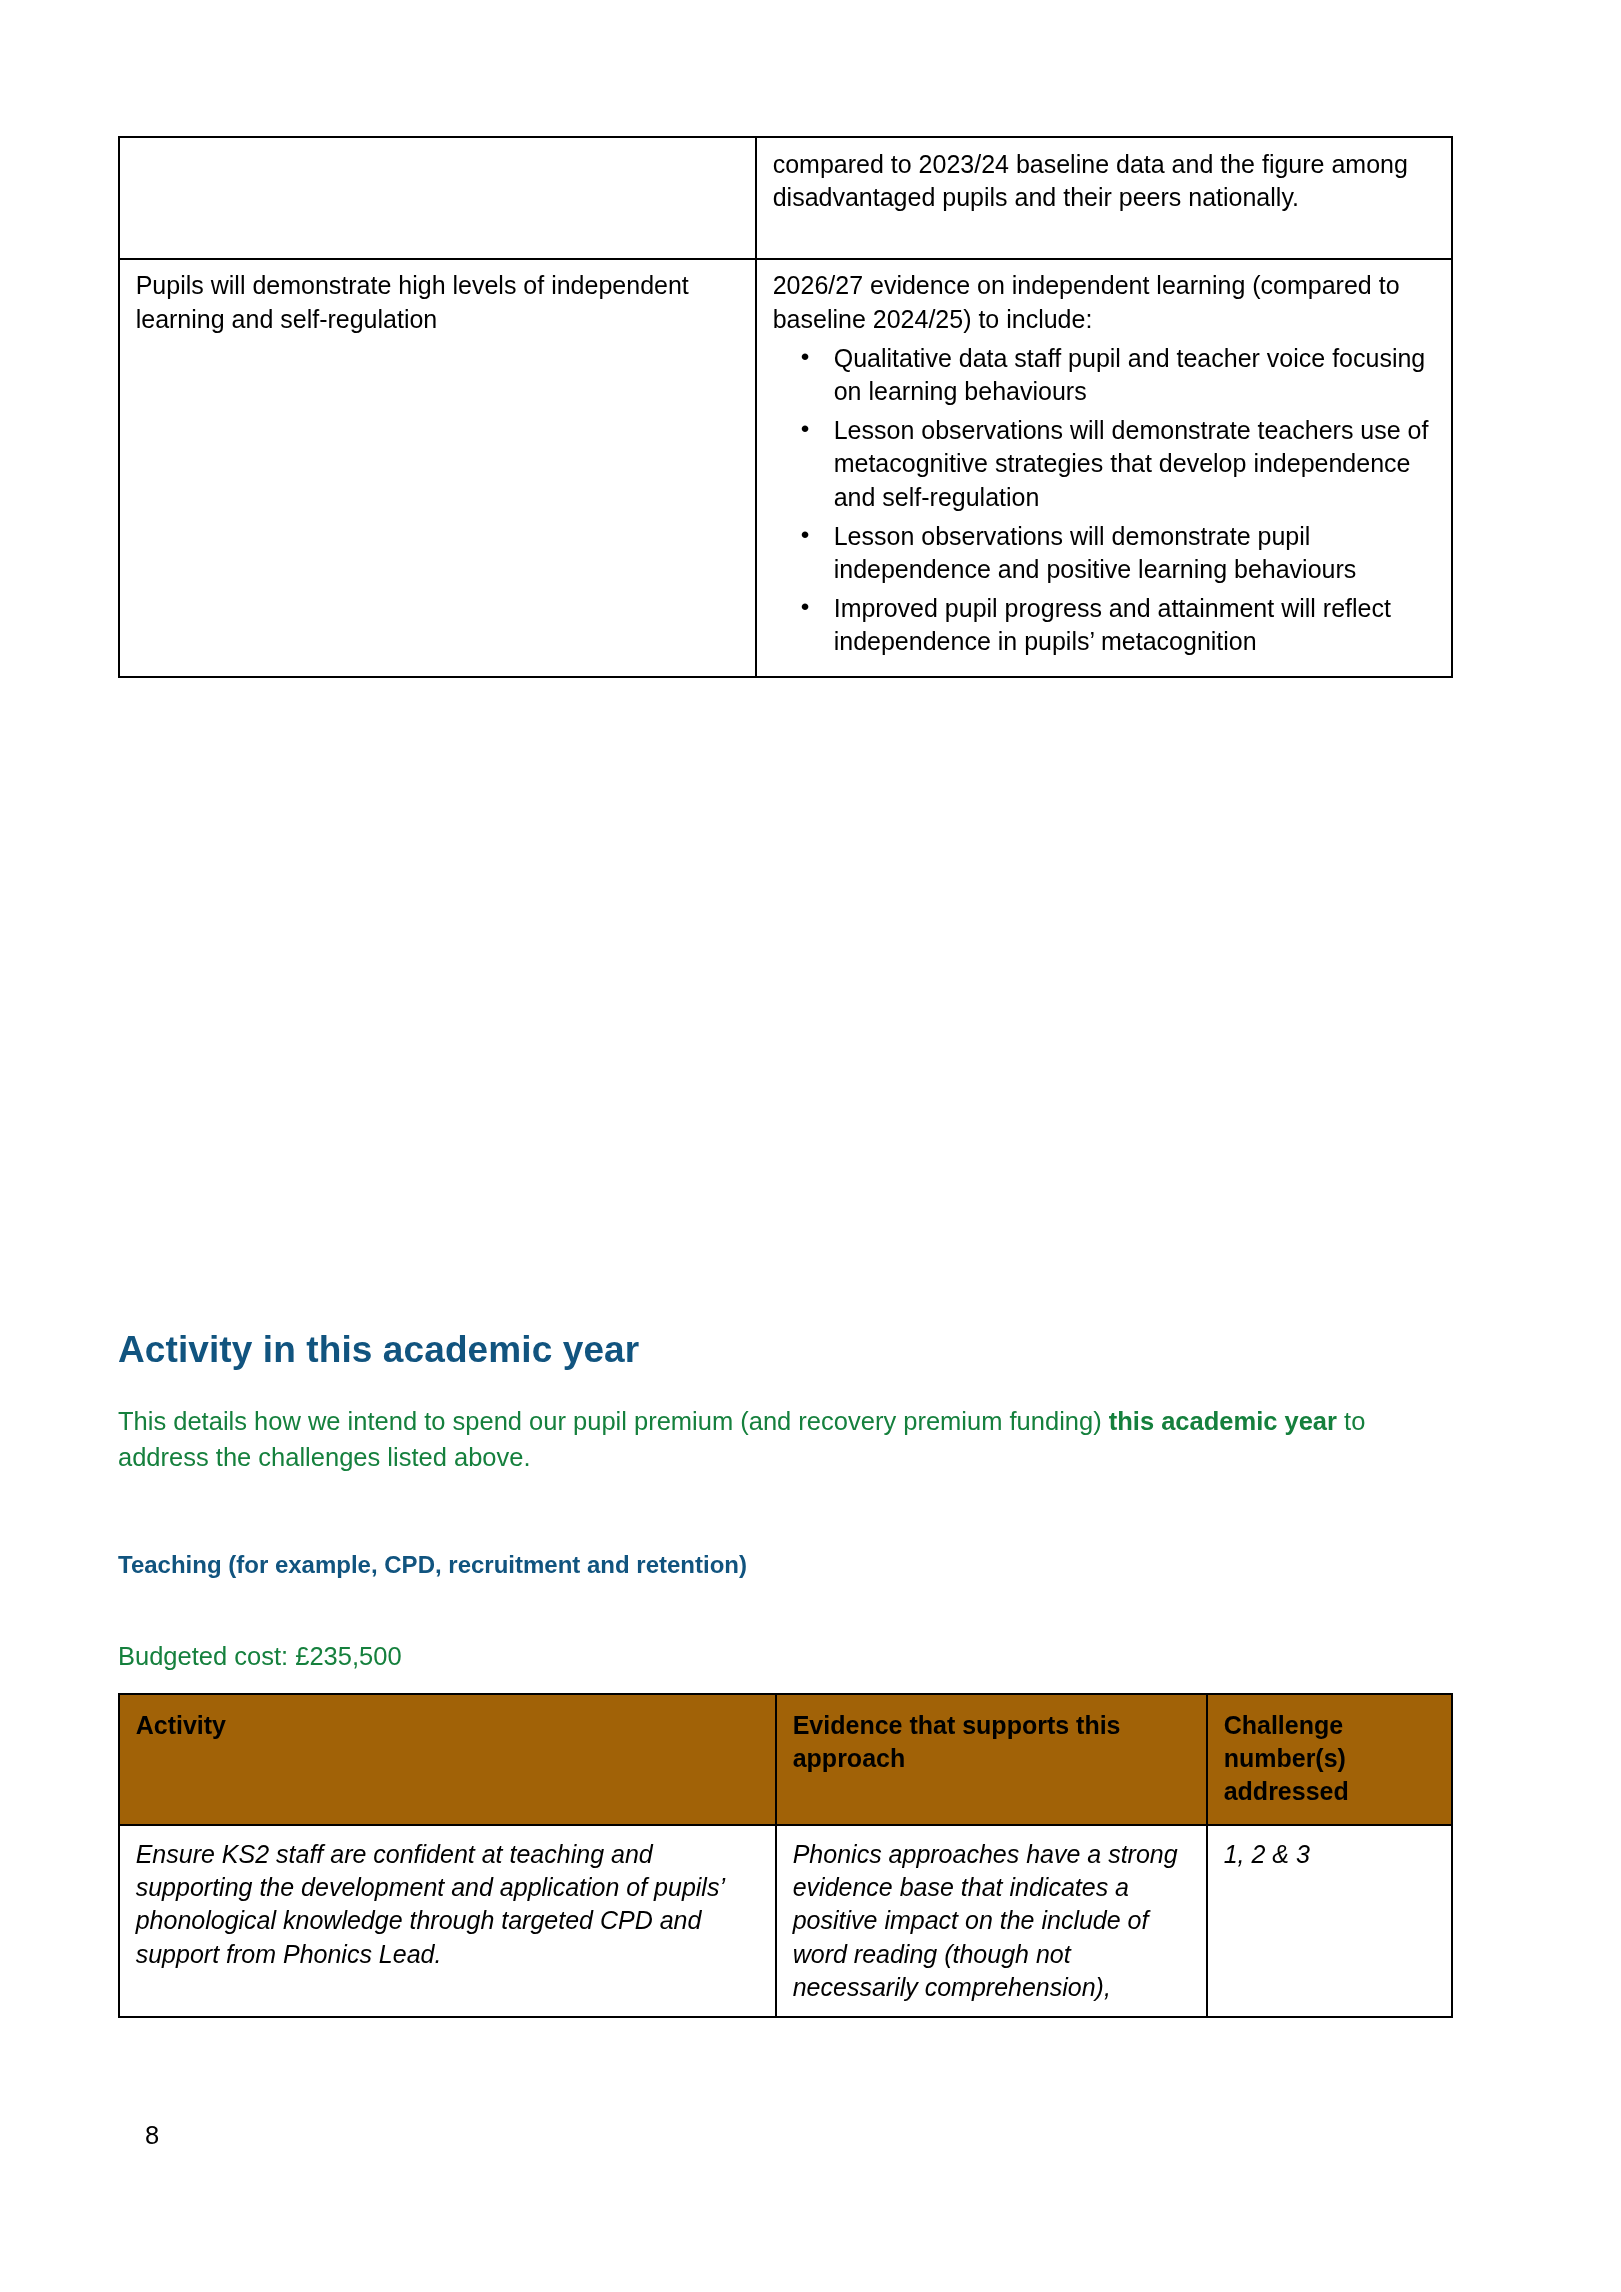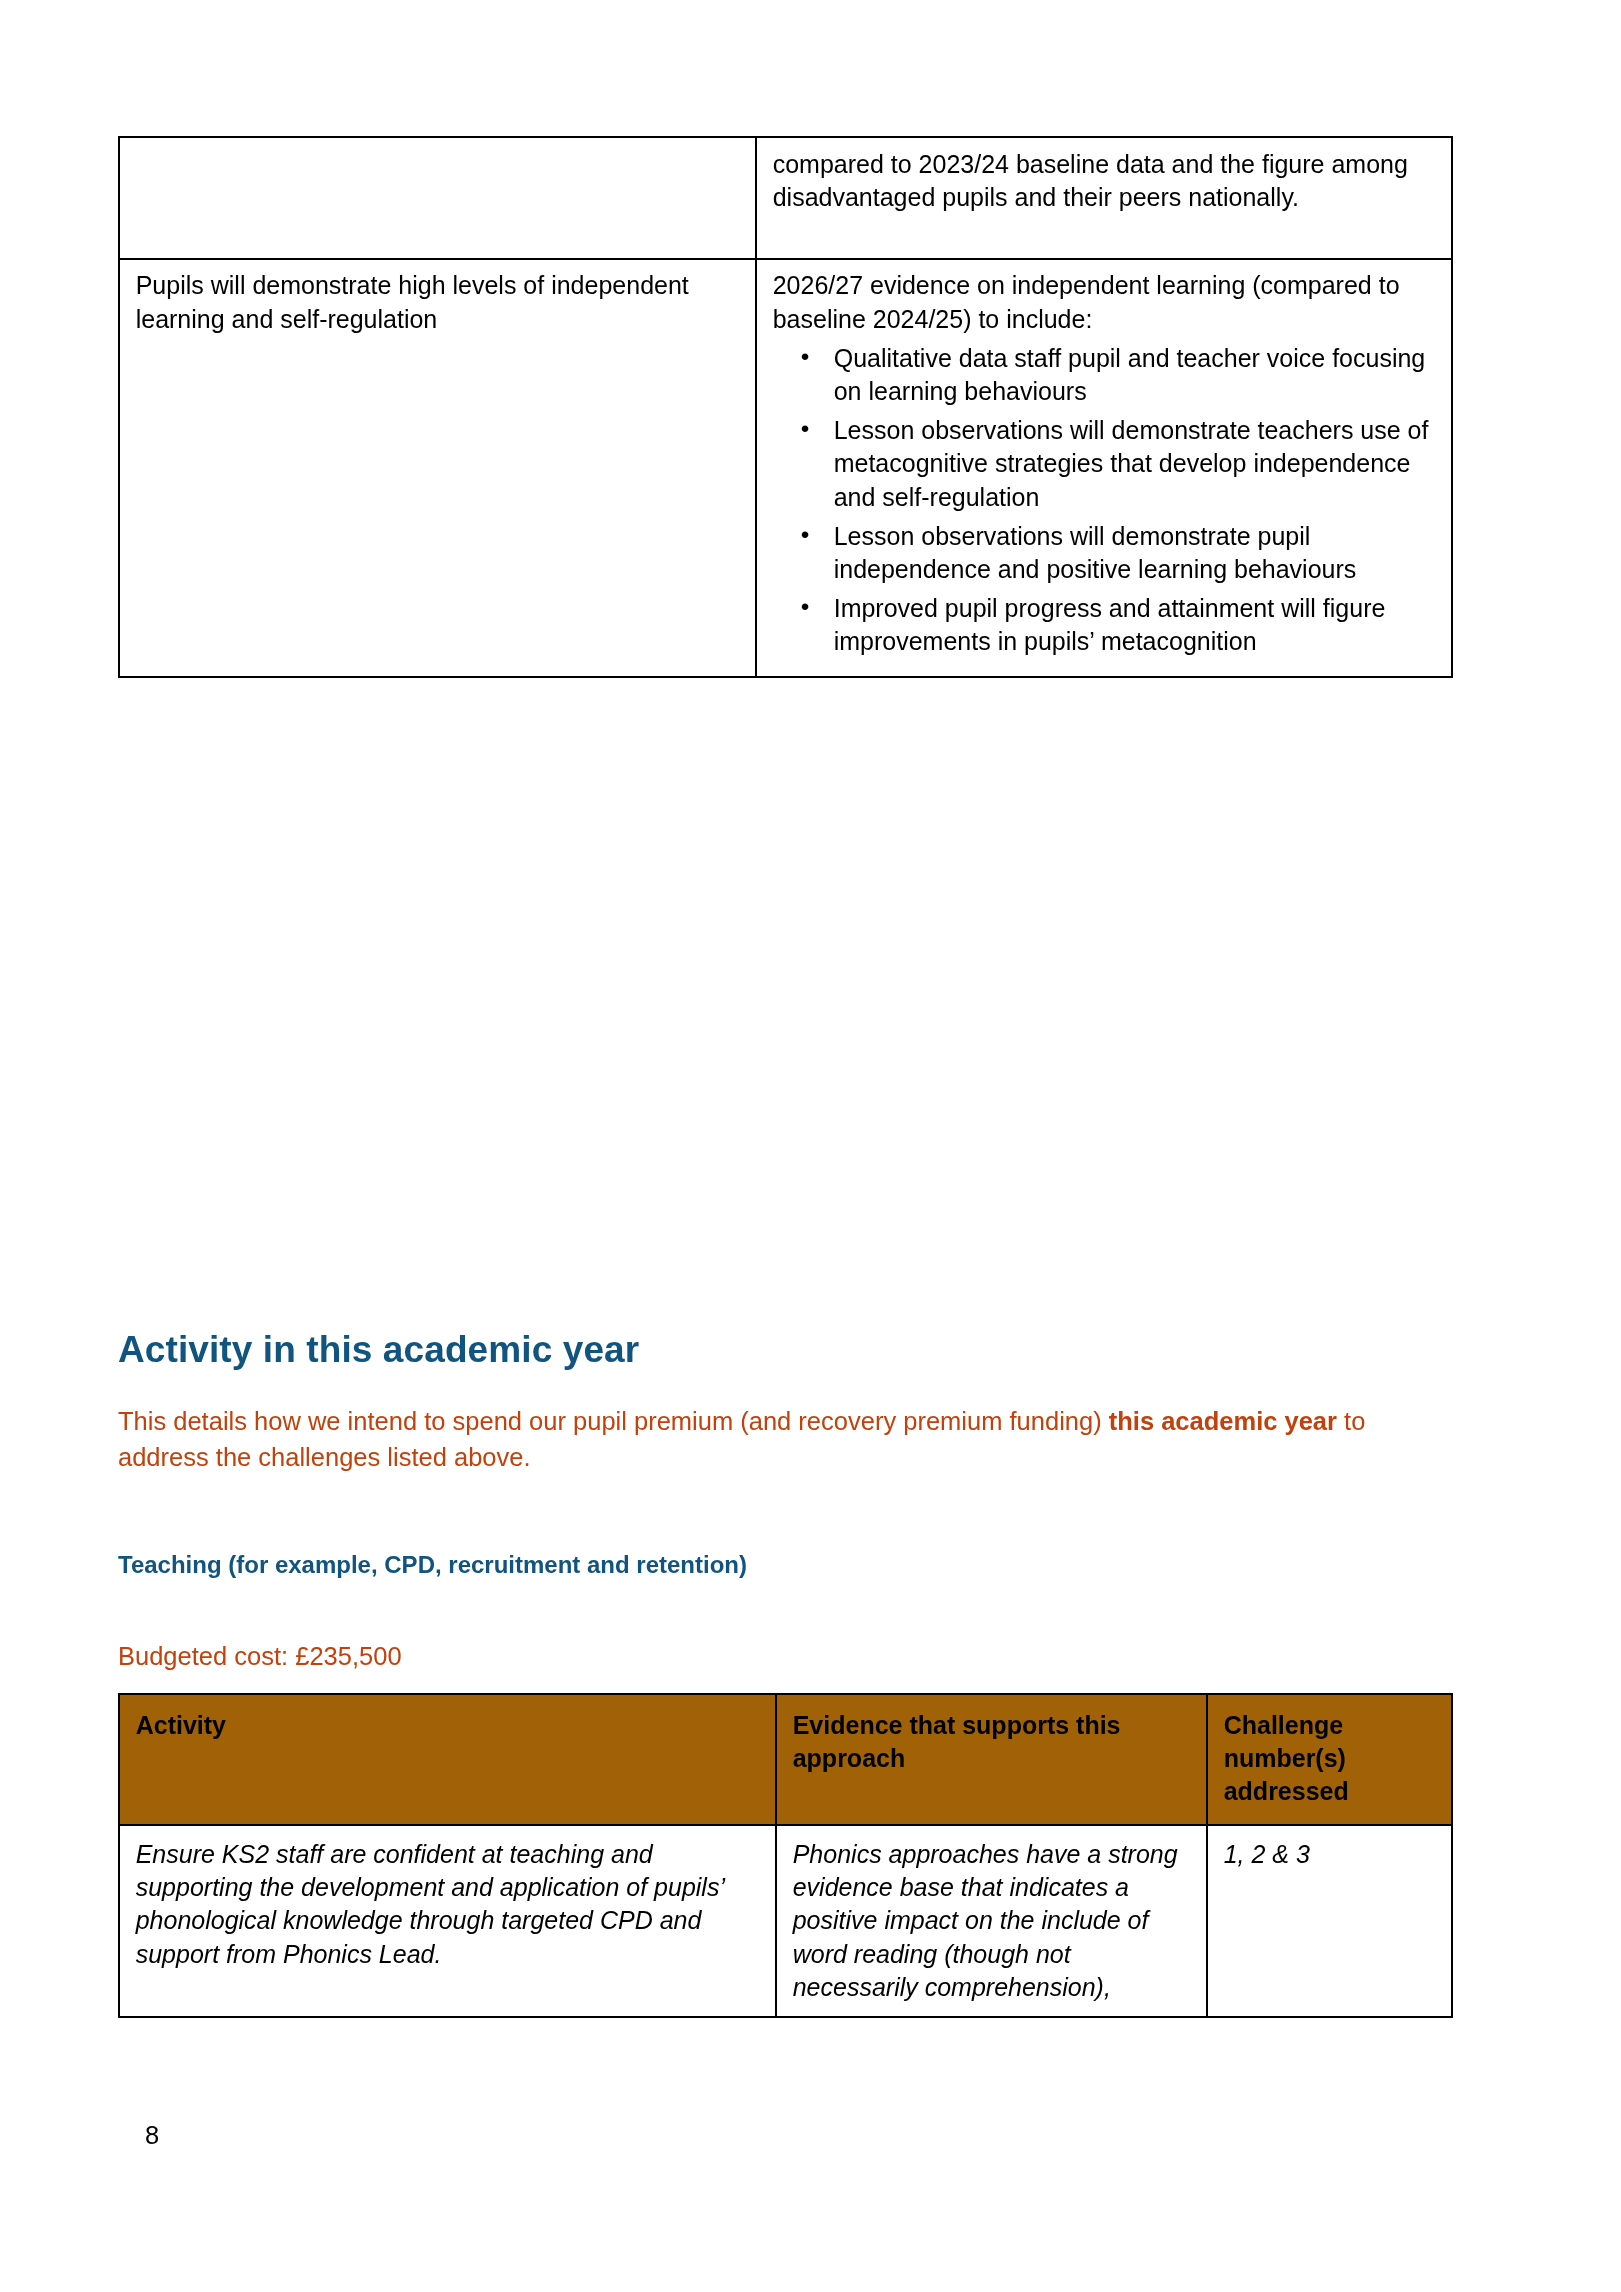--- a/index.html
+++ b/index.html
@@ -87,21 +87,21 @@
     font-weight: bold;
     color: #11547f;
     white-space: nowrap;
   }
   .para {
     position: absolute;
     left: 118px;
     width: 1294px;
     font-size: 25.5px;
     line-height: 1.45;
-    color: #c2410c;
+    color: #15803d;
   }
   .para b { font-weight: bold; }
 
   #heading-activity { top: 1304px; }
   #para-intro      { top: 1377px; }
   #heading-teaching{ top: 1531px; }
   #para-budget     { top: 1612px; }
 
   
   #table-activity {
@@ -146,21 +146,21 @@
         <td>compared to 2023/24 baseline data and the figure among disadvantaged pupils and their peers nationally.</td>
       </tr>
       <tr>
         <td>Pupils will demonstrate high levels of independent learning and self-regulation</td>
         <td>
           <div>2026/27 evidence on independent learning (compared to baseline 2024/25) to include:</div>
           <ul class="bullets">
             <li>Qualitative data staff pupil and teacher voice focusing on learning behaviours</li>
             <li>Lesson observations will demonstrate teachers use of metacognitive strategies that develop independence and self-regulation</li>
             <li>Lesson observations will demonstrate pupil independence and positive learning behaviours</li>
-            <li>Improved pupil progress and attainment will figure improvements in pupils’ metacognition</li>
+            <li>Improved pupil progress and attainment will reflect independence in pupils’ metacognition</li>
           </ul>
         </td>
       </tr>
     </tbody>
   </table>
 
   <h1 class="h1" id="heading-activity">Activity in this academic year</h1>
 
   <p class="para" id="para-intro"><span>This details how we intend to spend our pupil premium (and recovery premium funding) </span><b>this academic year</b><span> to address the challenges listed above.</span></p>
 

